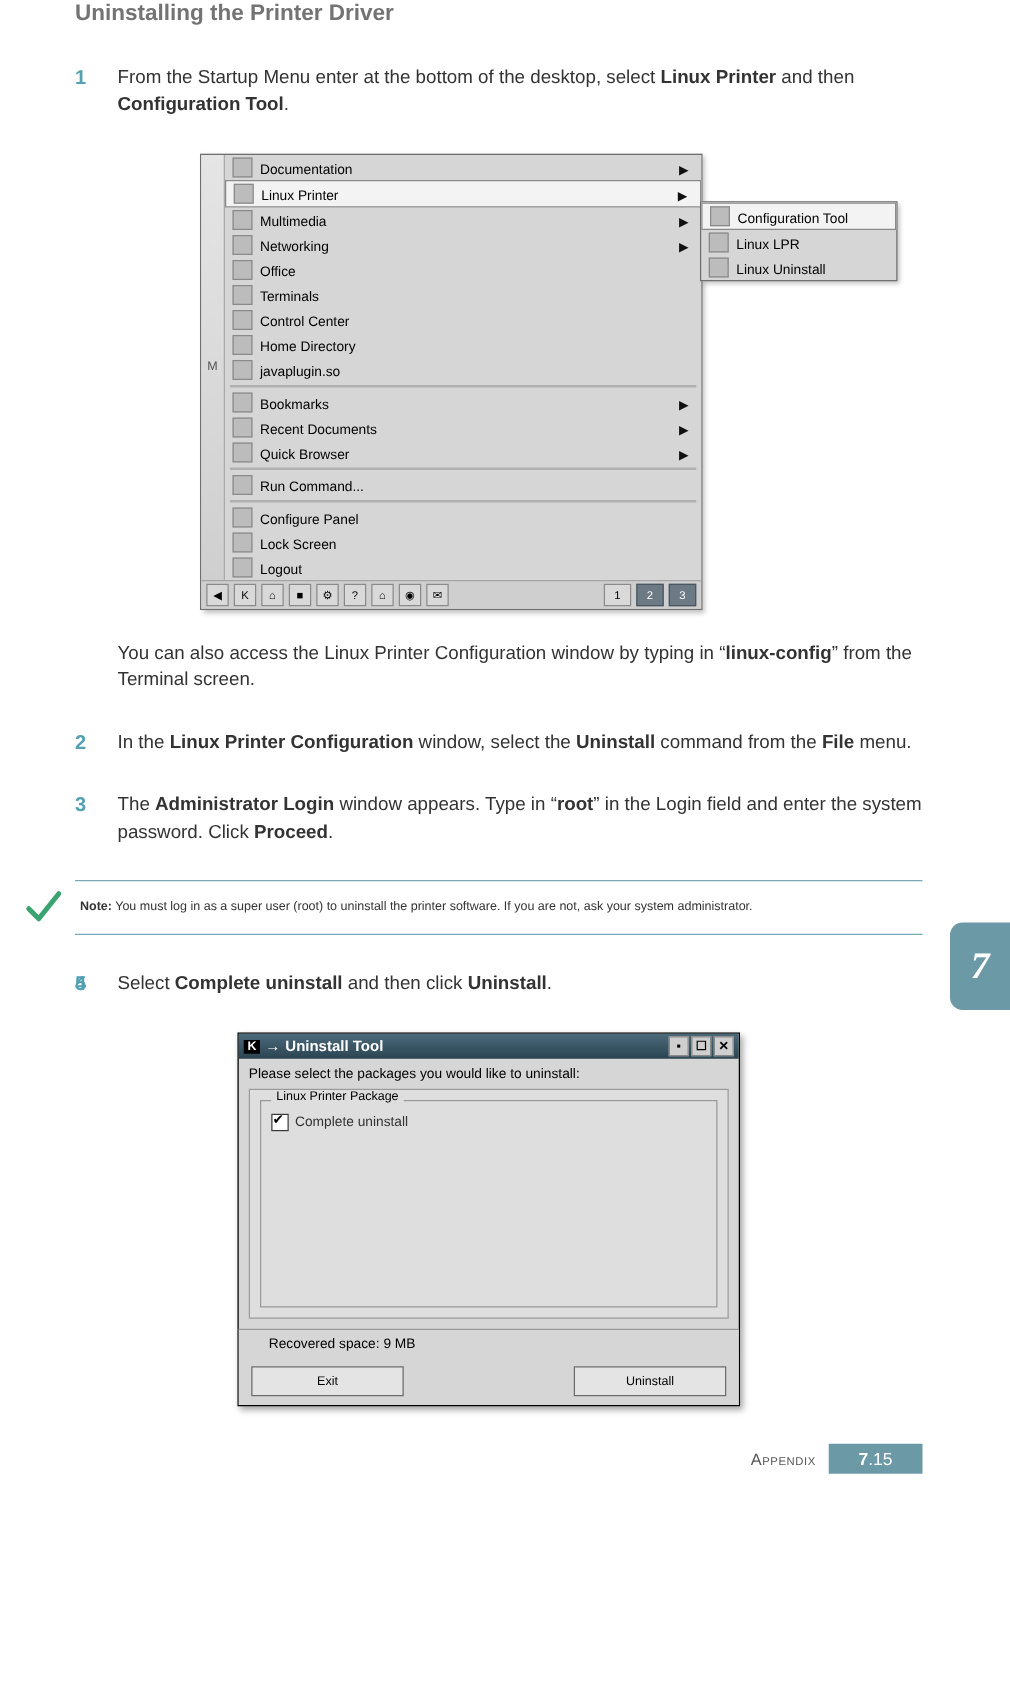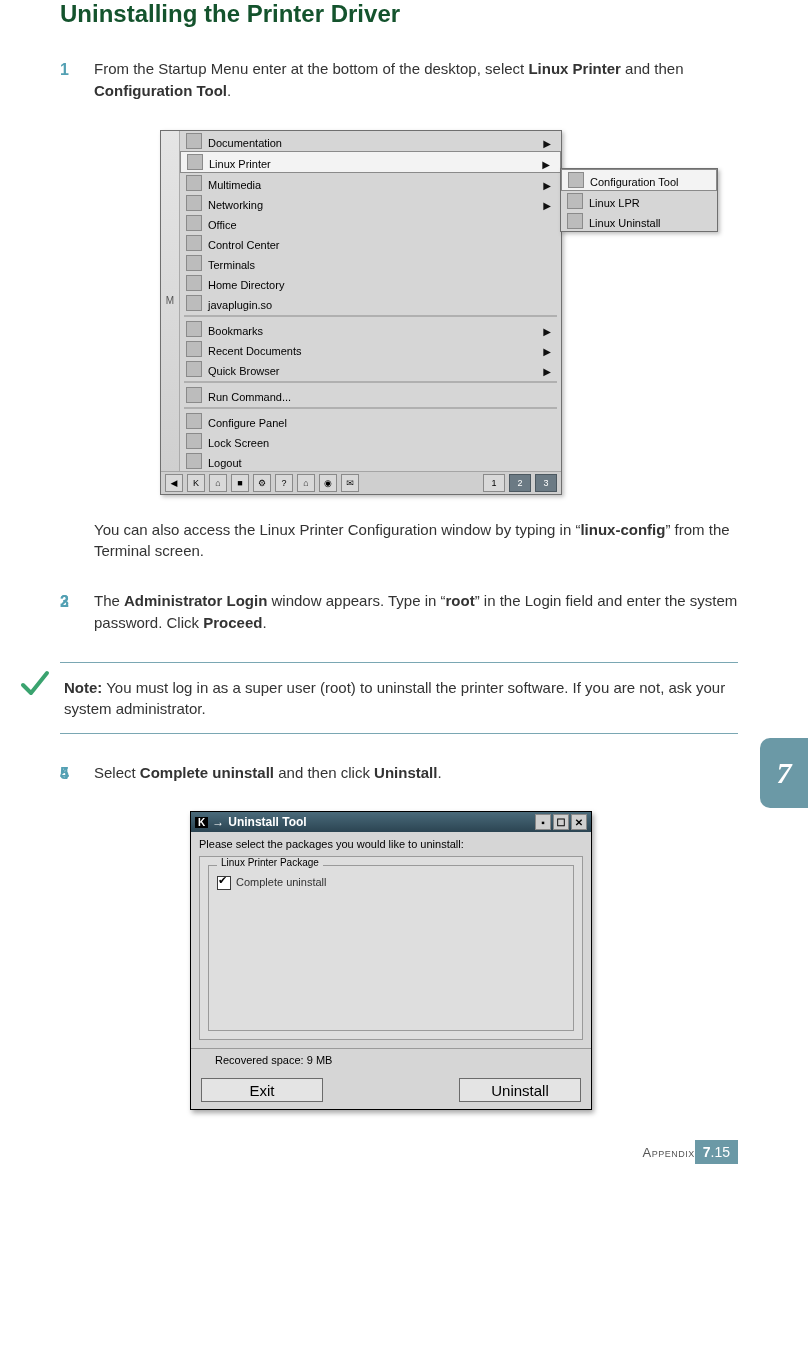--- a/index.html
+++ b/index.html
@@ -8,23 +8,23 @@
     font-family: Verdana, Geneva, sans-serif;
     background: #fff;
     color: #333;
     width: 808px;
   }
   .page {
     padding: 0 70px 30px 60px;
     position: relative;
   }
   h2.section-title {
-    font-size: 24px;
+    font-size: 18px;
     font-weight: bold;
-    color: #14532d;
+    color: #737373;
     margin: 0 0 30px 0;
   }
   .step {
     margin: 0 0 28px 34px;
     position: relative;
     font-size: 15px;
     line-height: 1.45;
     color: #333;
   }
   .step .num {
@@ -116,21 +116,21 @@
     font-size:9px;
     display:flex;align-items:center;justify-content:center;
   }
   .desk-btn.active{background:#6b7a84;color:#fff;border-color:#4c5860;}
   
   .note {
     border-top:1px solid #7aa7b3;
     border-bottom:1px solid #7aa7b3;
     padding: 14px 4px;
     margin: 8px 0 28px 0;
-    font-size:15px;
+    font-size:10px;
     line-height:1.4;
     position:relative;
     color:#333;
   }
   .note .check {
     position:absolute;
     left:-40px;
     top:6px;
     width:30px;height:30px;
   }
@@ -197,38 +197,39 @@
   }
   .dlg-buttons{
     display:flex;justify-content:space-between;
     padding:7px 10px;
     background:#d6d6d6;
   }
   .dlg-btn{
     width:120px;height:22px;
     border:1px solid #6b6b6b;
     background:#e4e4e4;
-    font-size:15px;
+    font-size:10px;
     display:flex;align-items:center;justify-content:center;
     color:#000;
   }
   
   .footer{
     display:flex;justify-content:flex-end;align-items:center;
+    gap:10px;
     margin-top:30px;
     font-size:13px;
   }
   .footer .appx{
     font-variant:small-caps;
     letter-spacing:0.5px;
     color:#555;
   }
   .footer .pagebox{
     background:#6b99a6;color:#fff;
-    padding:4px 8px;
+    padding:4px 24px;
     font-size:14px;
   }
   .footer .pagebox b{font-weight:bold;}
 </style>
 </head>
 <body>
 
 <div class="page">
   <h2 class="section-title">Uninstalling the Printer Driver</h2>
 
@@ -277,25 +278,25 @@
               <span class="mi-icon"></span>
               <span class="mi-label">Networking</span>
               <span class="mi-arrow">▶</span>
             </div>
           <div class="menu-item">
               <span class="mi-icon"></span>
               <span class="mi-label">Office</span>
             </div>
           <div class="menu-item">
               <span class="mi-icon"></span>
+              <span class="mi-label">Terminals</span>
+            </div>
+          <div class="menu-item">
+              <span class="mi-icon"></span>
               <span class="mi-label">Control Center</span>
-            </div>
-          <div class="menu-item">
-              <span class="mi-icon"></span>
-              <span class="mi-label">Terminals</span>
             </div>
           <div class="menu-item">
               <span class="mi-icon"></span>
               <span class="mi-label">Home Directory</span>
             </div>
           <div class="menu-item">
               <span class="mi-icon"></span>
               <span class="mi-label">javaplugin.so</span>
             </div>
           <div class="menu-sep"></div>
@@ -353,20 +354,23 @@
   </div>
 
   <div class="step" style="margin-top:-4px">
     <span>
       <span>You can also access the Linux Printer Configuration window by typing in “</span><b>linux-config</b><span>” from the Terminal screen.</span>
     </span>
   </div>
 
   <div class="step">
     <span class="num">2</span>
+    <span>
+      <span>In the </span><b>Linux Printer Configuration</b><span> window, select the </span><b>Uninstall</b><span> command from the </span><b>File</b><span> menu.</span>
+    </span>
   </div>
 
   <div class="step">
     <span class="num">3</span>
     <span>
       <span>The </span><b>Administrator Login</b><span> window appears. Type in “</span><b>root</b><span>” in the Login field and enter the system password. Click </span><b>Proceed</b><span>.</span>
     </span>
   </div>
 
   <div class="note">

